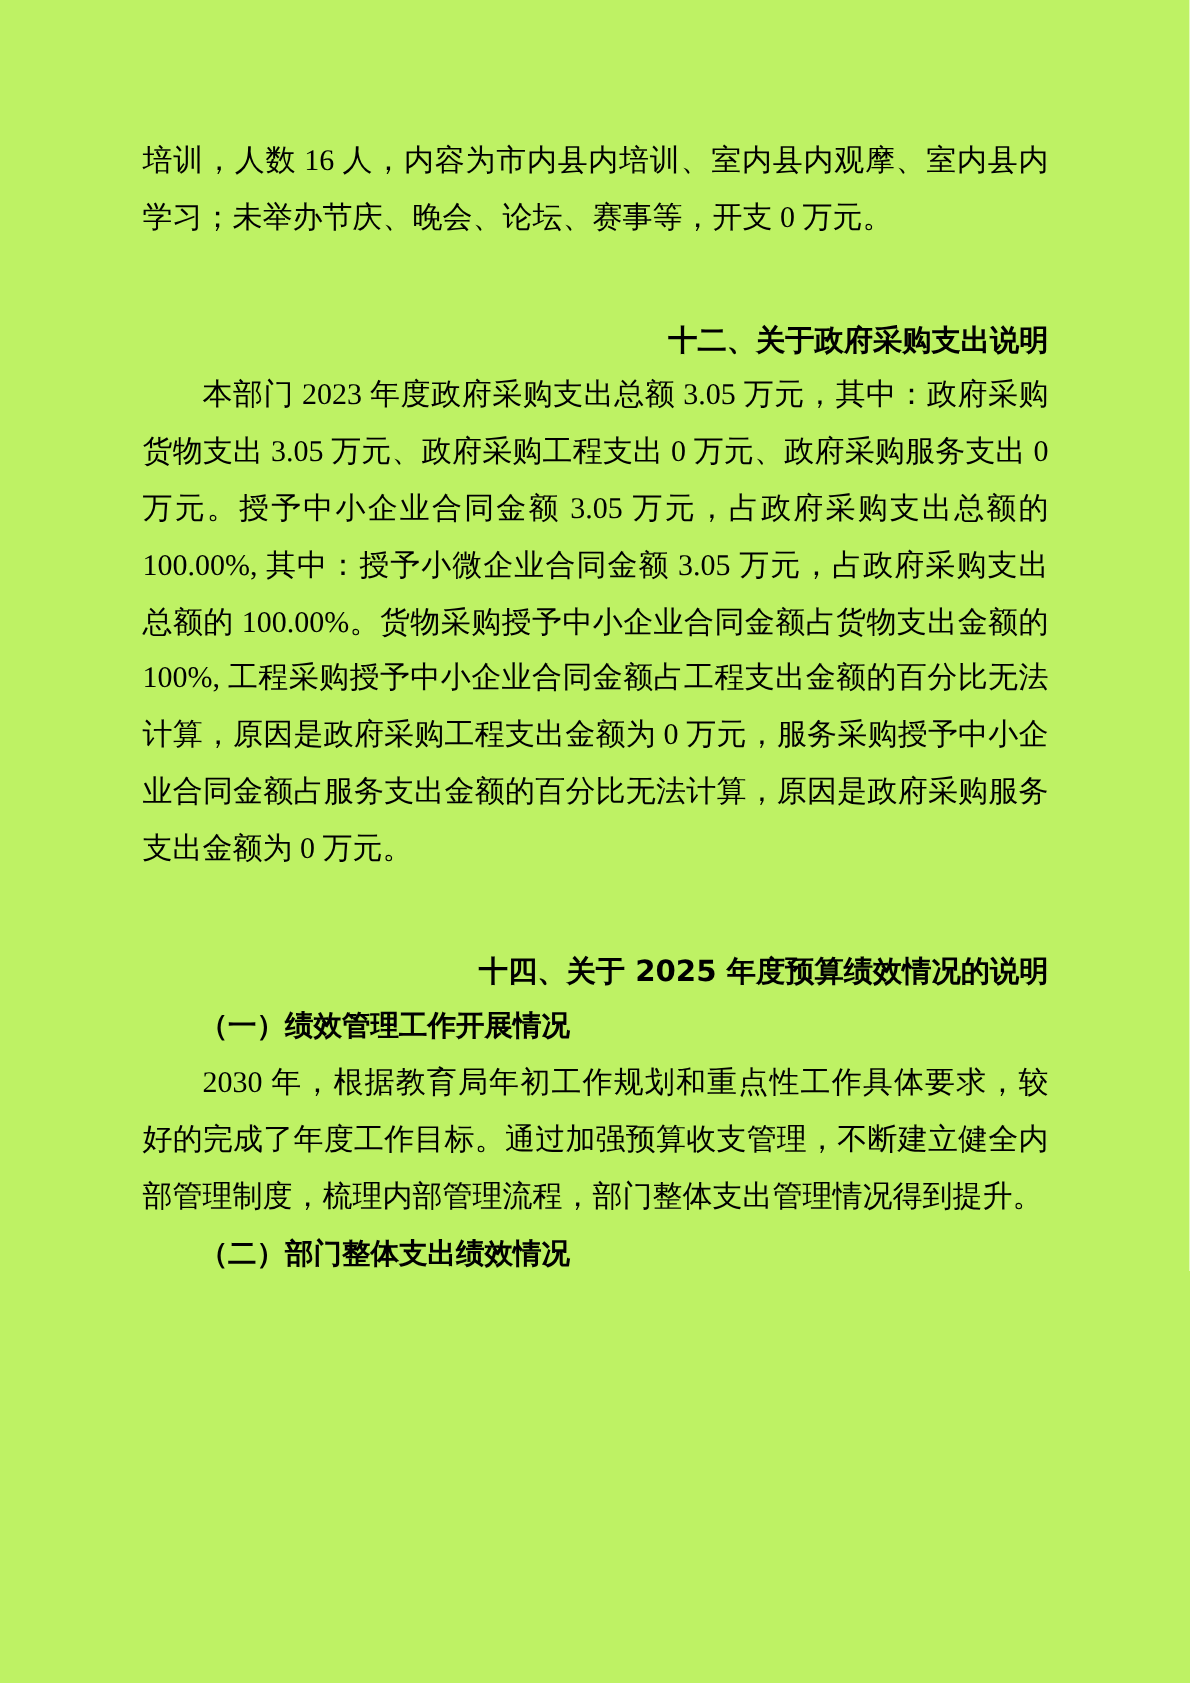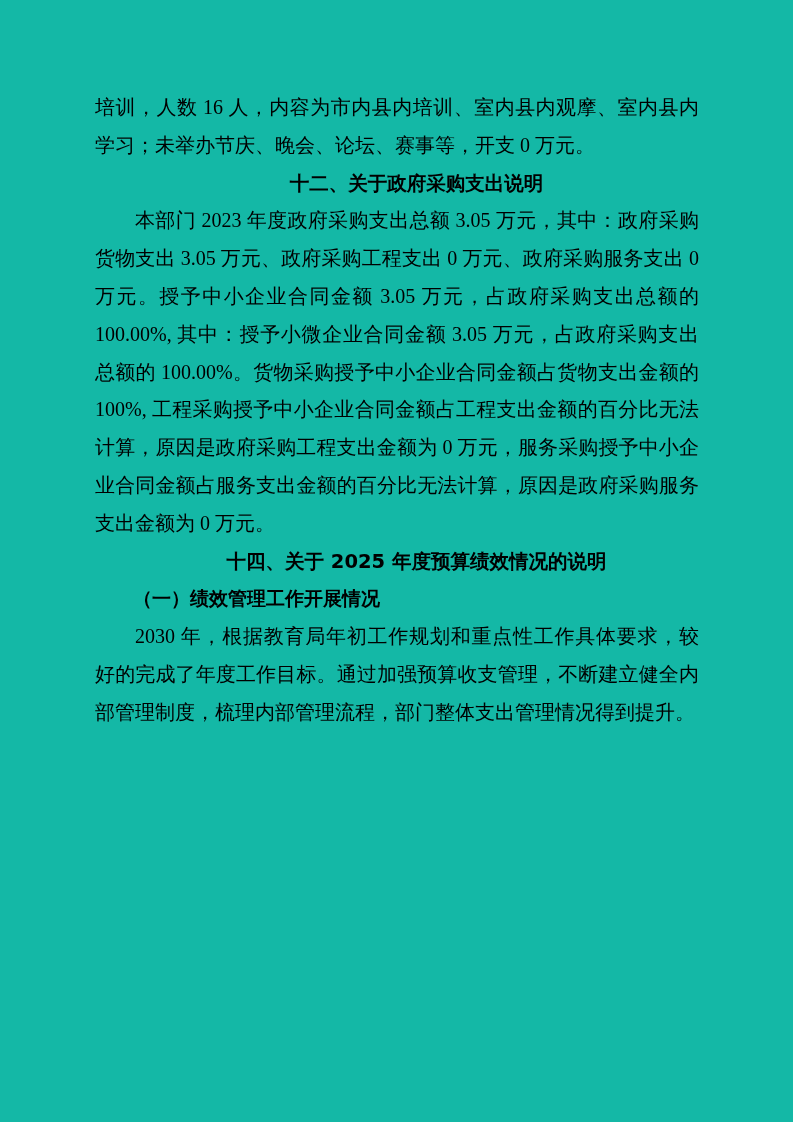--- a/index.html
+++ b/index.html
@@ -3,21 +3,21 @@
 <meta charset="utf-8">
 <style>
   html, body {
     margin: 0;
     padding: 0;
     background: #ffffff;
   }
   .sheet {
     width: 793px;
     height: 1122px;
-    background: #14b8a6;
+    background: #bef264;
     box-sizing: border-box;
     padding: 89px 94px 0 95px;
     overflow: hidden;
   }
   .doc {
     font-family: "Liberation Serif", "DejaVu Serif", serif;
     font-size: 20px;
     line-height: 37.8px;
     color: #000000;
   }
@@ -29,35 +29,37 @@
     text-indent: 2em;
   }
   p.para-cont {
     text-indent: 0;
   }
   p.heading {
     text-indent: 2em;
     font-weight: bold;
     font-family: "DejaVu Sans", "Liberation Sans", sans-serif;
     font-size: 19.5px;
-    text-align: center;
+    text-align: right;
+    margin-top: 43px;
   }
   p.subheading {
     text-indent: 2em;
     font-weight: bold;
     font-family: "DejaVu Sans", "Liberation Sans", sans-serif;
     font-size: 19px;
     text-align: left;
   }
 </style>
 </head>
 <body>
 
 <div class="sheet">
   <div class="doc">
     <p class="para-cont">培训，人数 16 人，内容为市内县内培训、室内县内观摩、室内县内学习；未举办节庆、晚会、论坛、赛事等，开支 0 万元。</p>
     <p class="heading">十二、关于政府采购支出说明</p>
     <p class="para">本部门 2023 年度政府采购支出总额 3.05 万元，其中：政府采购货物支出 3.05 万元、政府采购工程支出 0 万元、政府采购服务支出 0 万元。授予中小企业合同金额 3.05 万元，占政府采购支出总额的 100.00%, 其中：授予小微企业合同金额 3.05 万元，占政府采购支出总额的 100.00%。货物采购授予中小企业合同金额占货物支出金额的 100%, 工程采购授予中小企业合同金额占工程支出金额的百分比无法计算，原因是政府采购工程支出金额为 0 万元，服务采购授予中小企业合同金额占服务支出金额的百分比无法计算，原因是政府采购服务支出金额为 0 万元。</p>
     <p class="heading">十四、关于 2025 年度预算绩效情况的说明</p>
     <p class="subheading">（一）绩效管理工作开展情况</p>
     <p class="para">2030 年，根据教育局年初工作规划和重点性工作具体要求，较好的完成了年度工作目标。通过加强预算收支管理，不断建立健全内部管理制度，梳理内部管理流程，部门整体支出管理情况得到提升。</p>
+    <p class="subheading">（二）部门整体支出绩效情况</p>
   </div>
 </div>
 
 </body></html>

